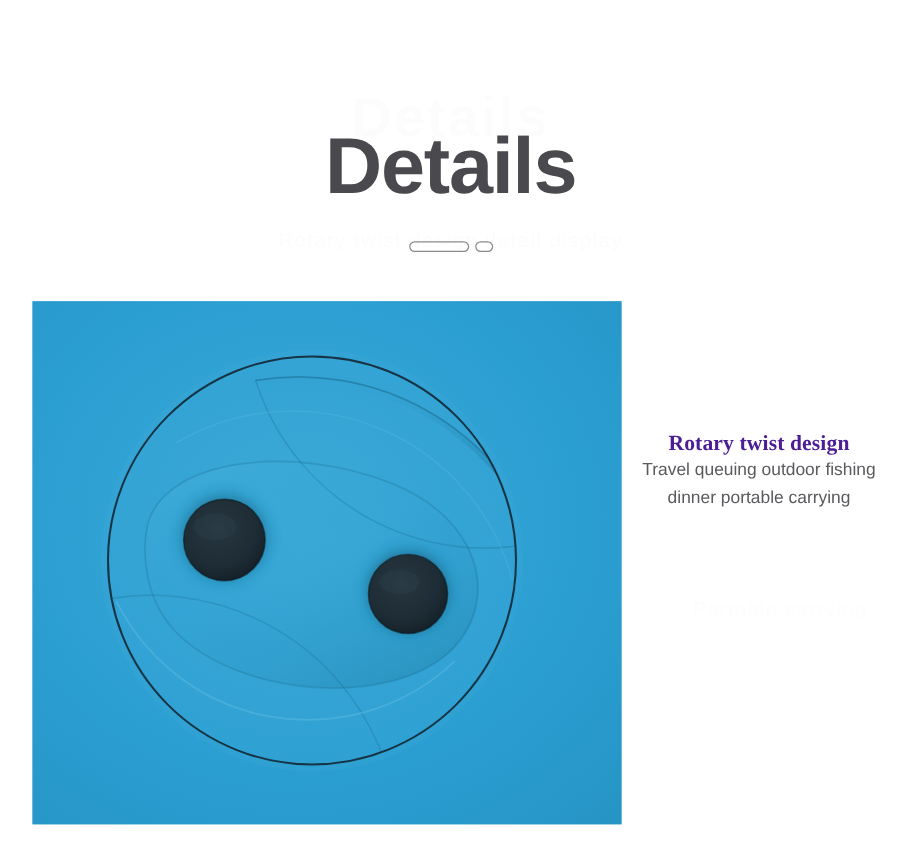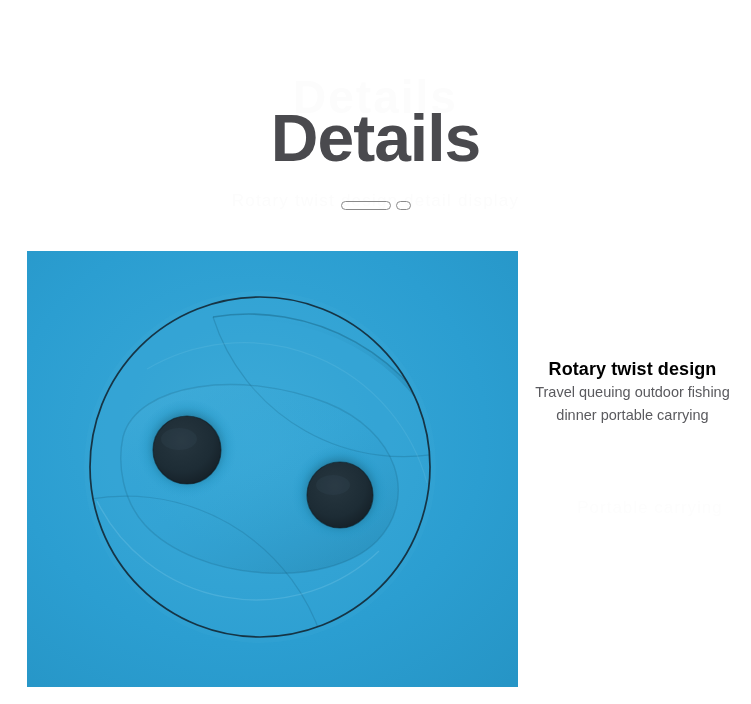--- a/index.html
+++ b/index.html
@@ -124,24 +124,25 @@
   .feature {
     position: absolute;
     left: 520px;
     top: 358px;
     width: 225px;
     text-align: center;
   }
   .feature-title {
     font-size: 18px;
     font-weight: bold;
-    color: #000000;
+    color: #4c1d95;
     line-height: 1.3;
     letter-spacing: 0.1px;
     white-space: nowrap;
+    font-family: Liberation Serif, serif;
   }
   .feature-desc {
     font-size: 14.5px;
     color: #5a5a5e;
     line-height: 1.55;
   }
 
   .ghost-right {
     position: absolute;
     left: 560px;

